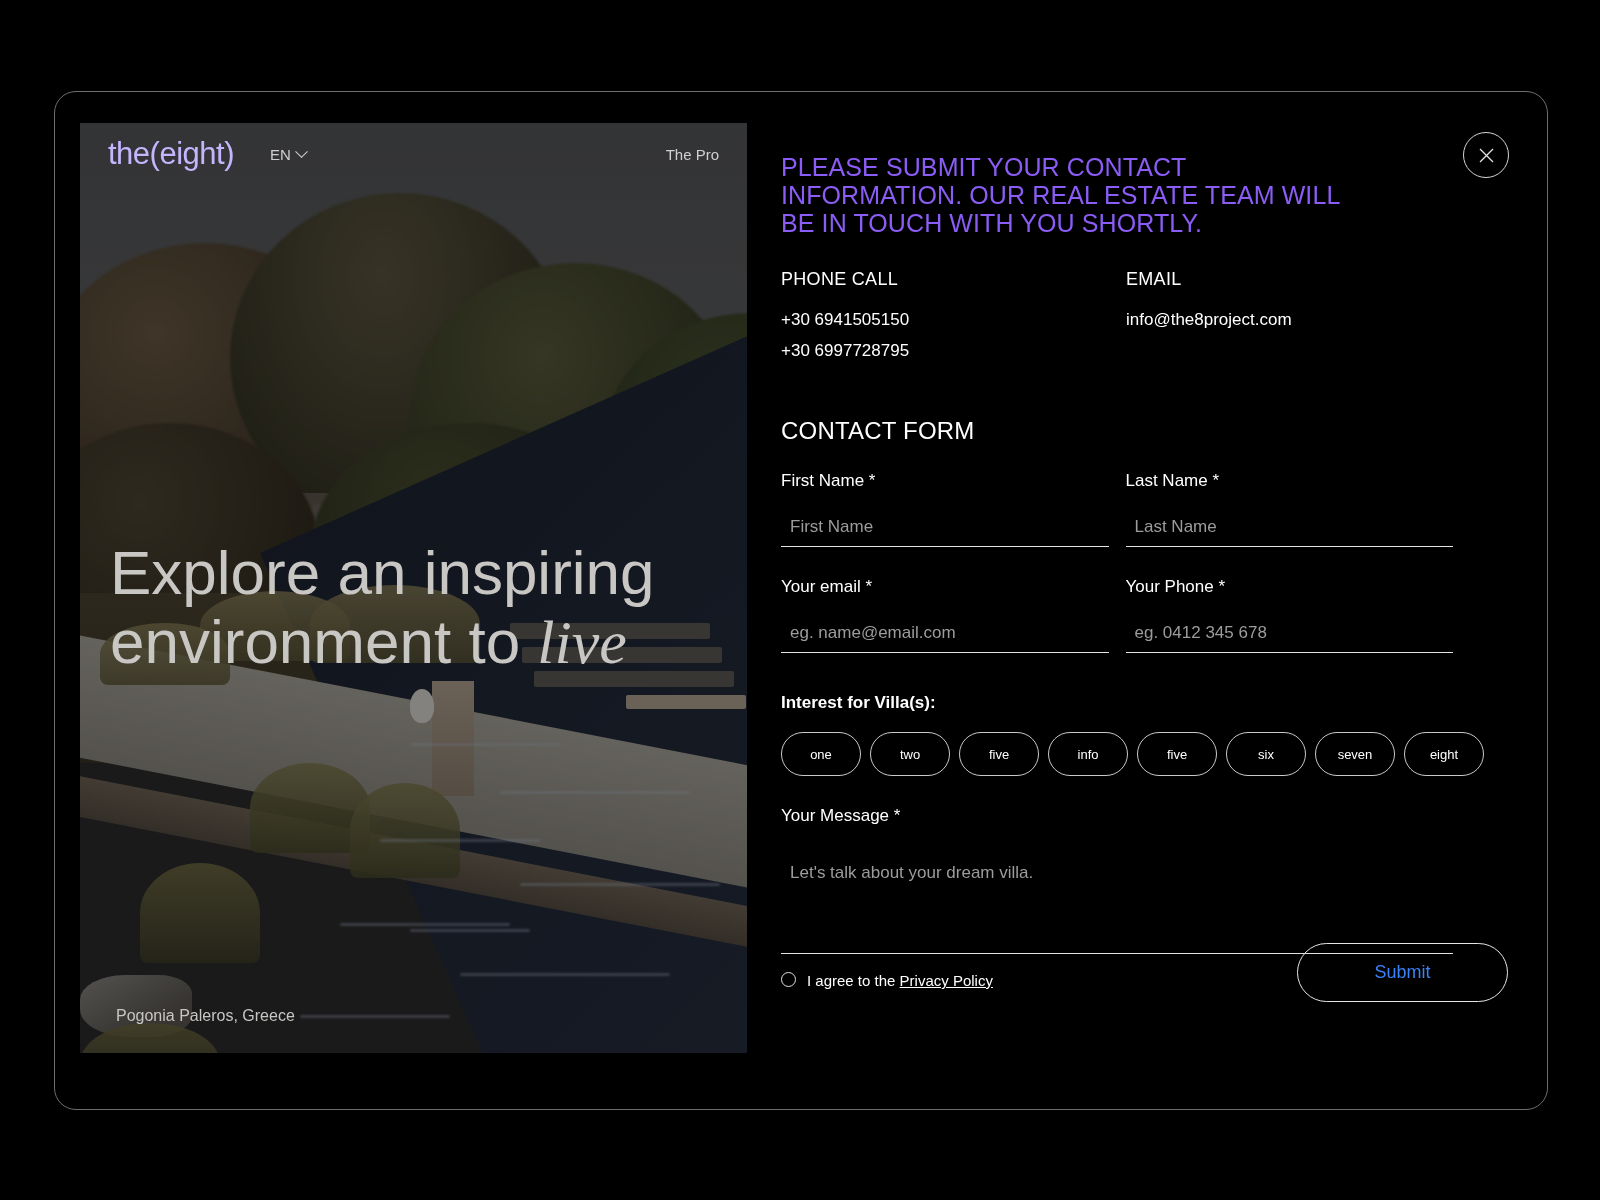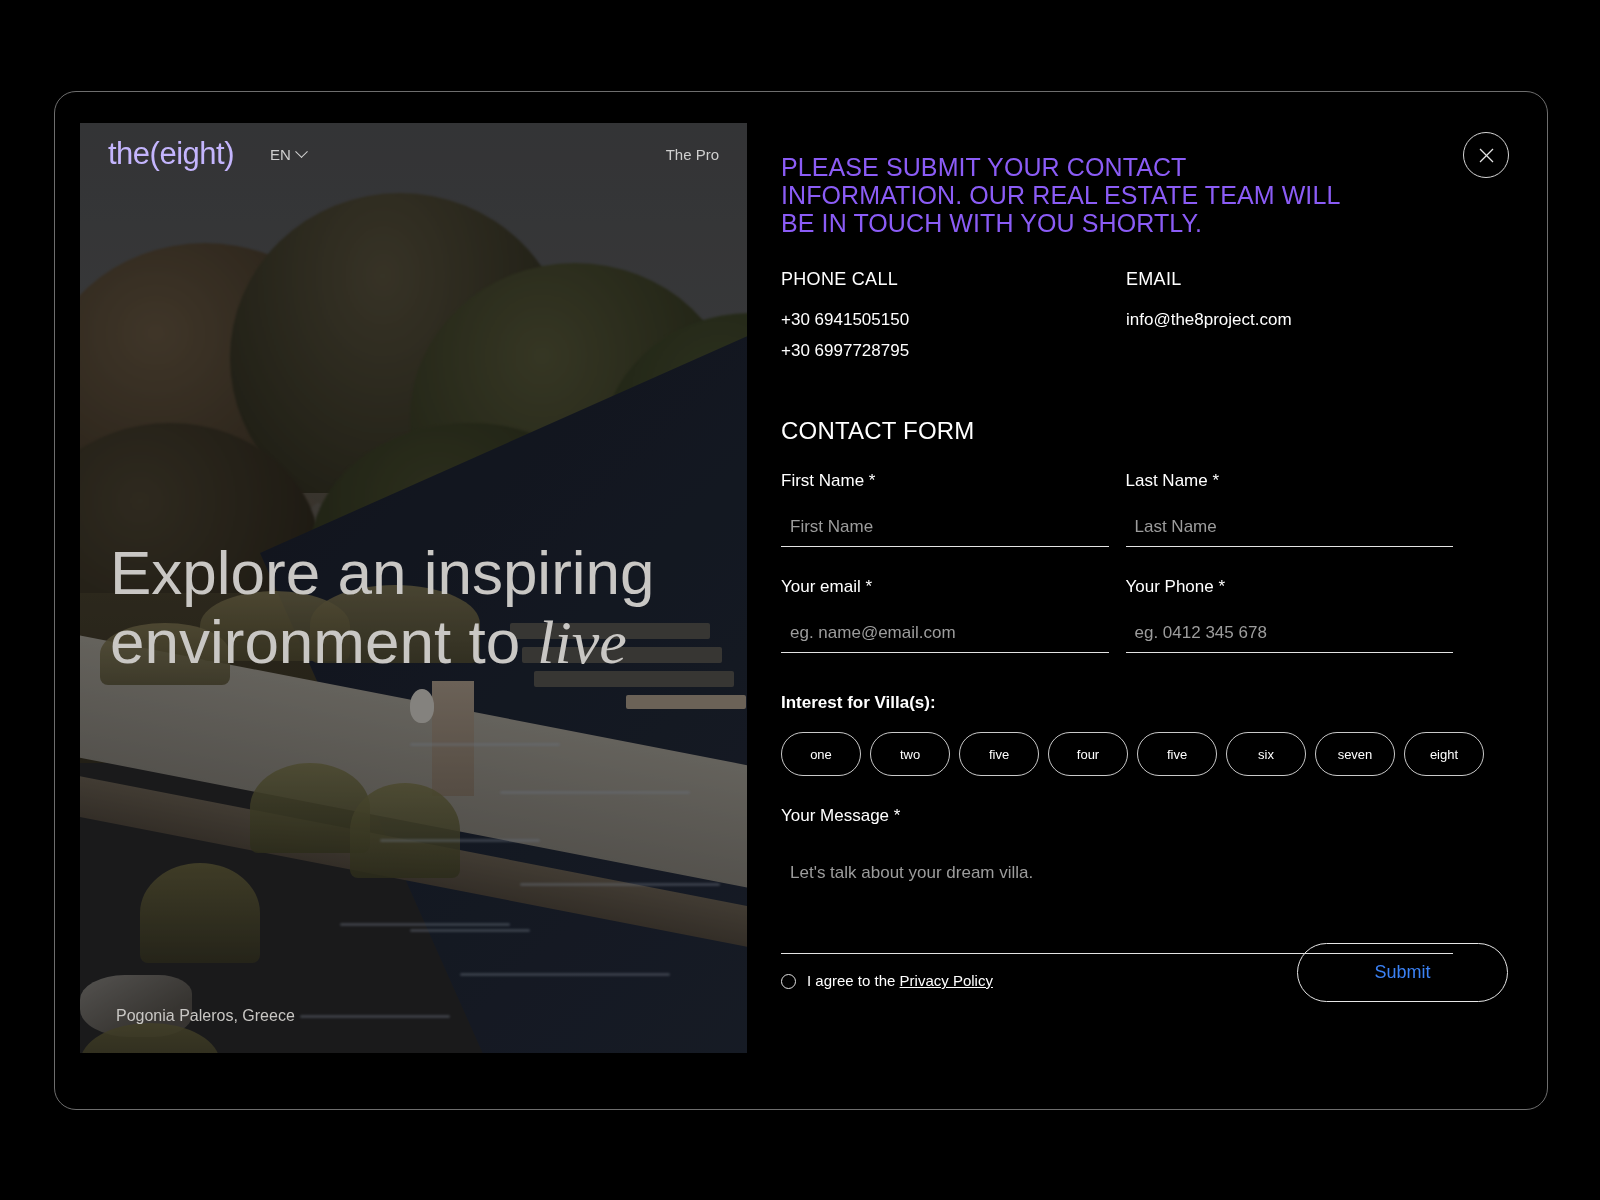--- a/index.html
+++ b/index.html
@@ -218,21 +218,21 @@
     background: transparent; border: none;
     border-bottom: 1.2px solid #e3e3e3;
     color: #9c9c9c; font-size: 17px;
     padding: 0 0 8px 9px; outline: none; resize: none;
     font-family: "Liberation Sans", sans-serif; line-height: 1.3;
   }
   #message-input::placeholder { color: #9c9c9c; opacity: 1; }
 
   #consent-row {
     position: absolute; left: 0; top: 849px;
-    display: flex; align-items: flex-end; gap: 11px;
+    display: flex; align-items: flex-start; gap: 11px;
   }
   #consent-radio {
     width: 15px; height: 15px; border: 1.3px solid #e0e0e0;
     border-radius: 50%; cursor: pointer; flex: none;
   }
   #consent-text { font-size: 15px; color: #fff; }
   #privacy-link { color: #fff; text-decoration: underline; cursor: pointer; }
 
   #submit-button {
     position: absolute; right: 15px; top: 820px;
@@ -355,21 +355,21 @@
         <input class="field-input" type="text" placeholder="eg. 0412 345 678" style="">
       </div>
     </div>
 
     <div id="villa-block">
       <div id="villa-label">Interest for Villa(s):</div>
       <div id="villa-chips">
           <button class="villa-chip">one</button>
           <button class="villa-chip">two</button>
           <button class="villa-chip">five</button>
-          <button class="villa-chip">four</button>
+          <button class="villa-chip">info</button>
           <button class="villa-chip">five</button>
           <button class="villa-chip">six</button>
           <button class="villa-chip">seven</button>
           <button class="villa-chip">eight</button>
         </div>
     </div>
 
     <div id="message-block">
       <div id="message-label">Your Message *</div>
       <textarea id="message-input" placeholder="Let's talk about your dream villa." style=""></textarea>

